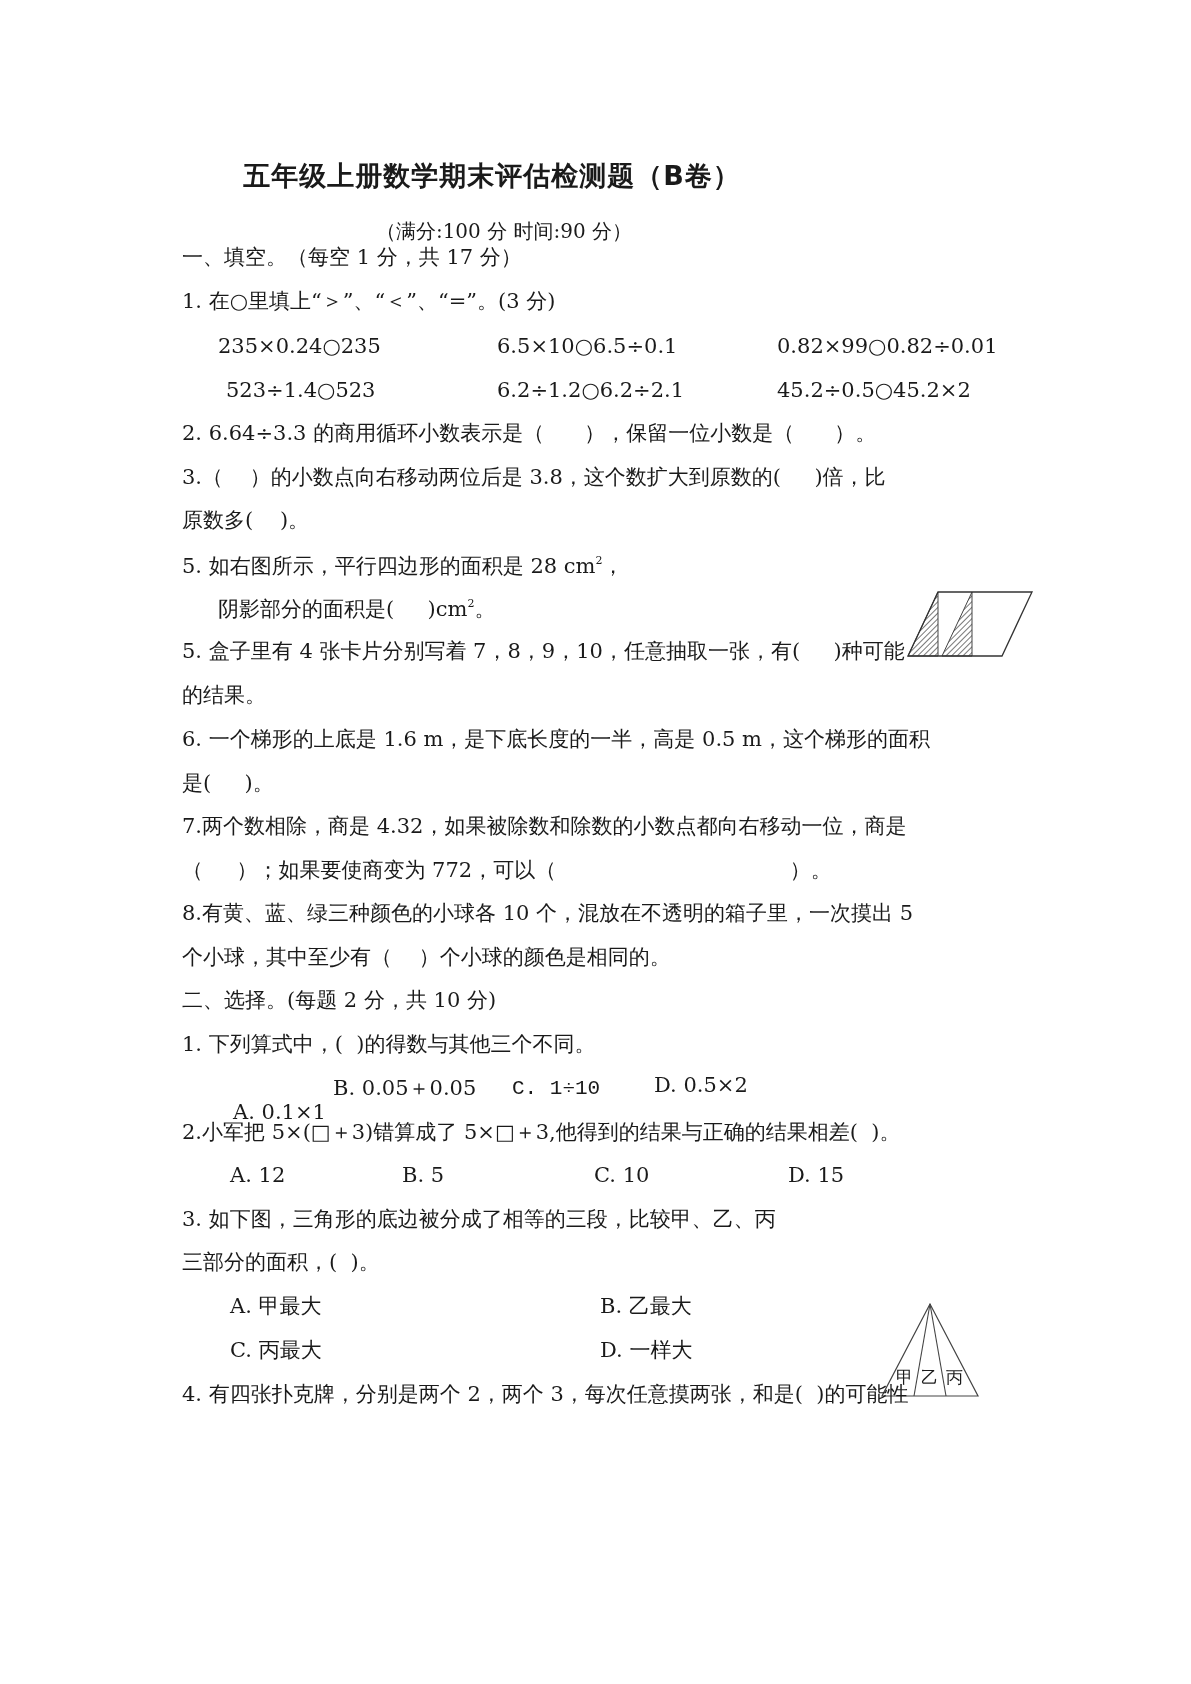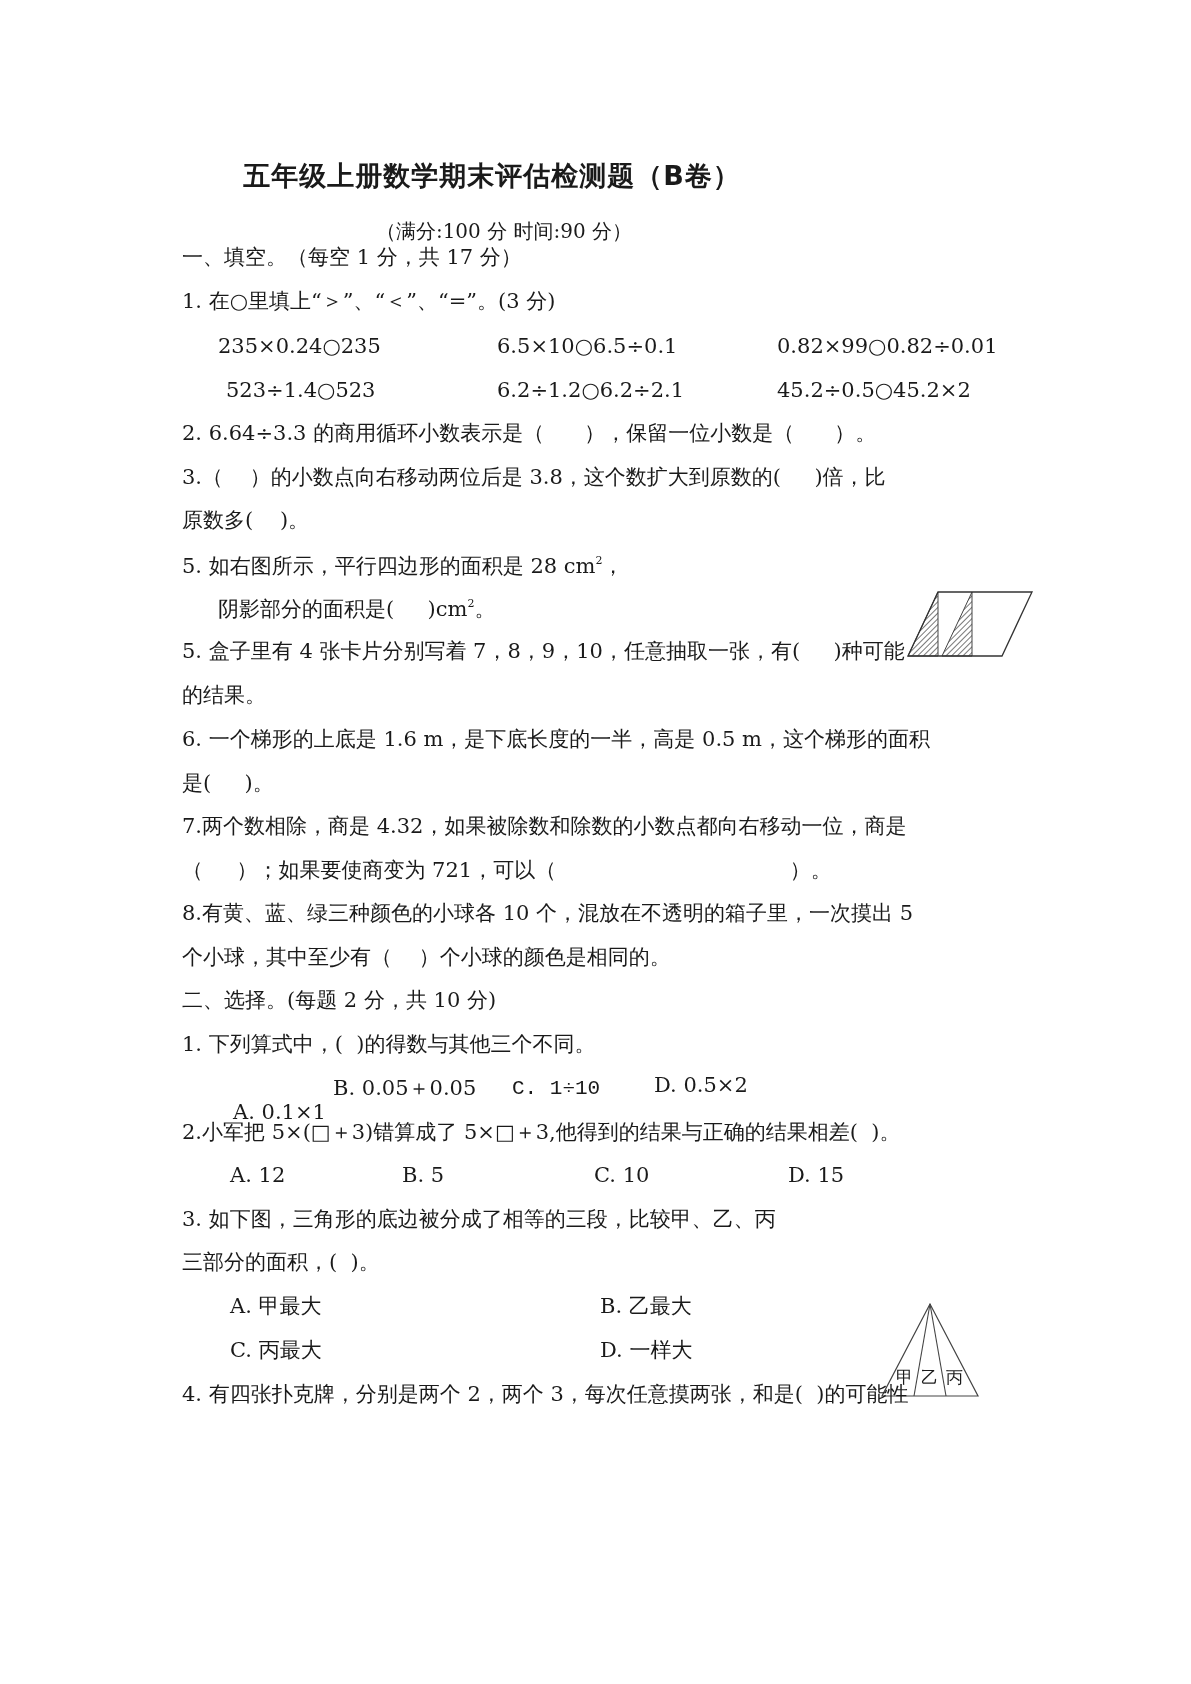--- a/index.html
+++ b/index.html
@@ -64,21 +64,21 @@
     <polygon points="8,68 38,4 132,4 102,68" fill="none" stroke="#333" stroke-width="1.3"></polygon>
   </svg>
 
   <div class="line" style="top:641px;">5. 盒子里有 4 张卡片分别写着 7，8，9，10，任意抽取一张，有(     )种可能</div>
   <div class="line" style="top:685px;">的结果。</div>
 
   <div class="line" style="top:729px;">6. 一个梯形的上底是 1.6 m，是下底长度的一半，高是 0.5 m，这个梯形的面积</div>
   <div class="line" style="top:773px;">是(     )。</div>
 
   <div class="line" style="top:816px;">7.两个数相除，商是 4.32，如果被除数和除数的小数点都向右移动一位，商是</div>
-  <div class="line" style="top:860px;">（     ）；如果要使商变为 721，可以（                                   ）。</div>
+  <div class="line" style="top:860px;">（     ）；如果要使商变为 772，可以（                                   ）。</div>
 
   <div class="line" style="top:903px;">8.有黄、蓝、绿三种颜色的小球各 10 个，混放在不透明的箱子里，一次摸出 5</div>
   <div class="line" style="top:947px;">个小球，其中至少有（    ）个小球的颜色是相同的。</div>
 
   <div class="line" style="top:990px;">二、选择。(每题 2 分，共 10 分)</div>
 
   <div class="line" style="top:1034px;">1. 下列算式中，(  )的得数与其他三个不同。</div>
   <div class="line" style="top:1078px; left:233px;margin-top:24px;">A. 0.1×1</div>
   <div class="line" style="top:1078px; left:333px;">B. 0.05＋0.05</div>
   <div class="line" style="top:1078px; left:512px;font-family:Liberation Mono, monospace;">C. 1÷10</div>

